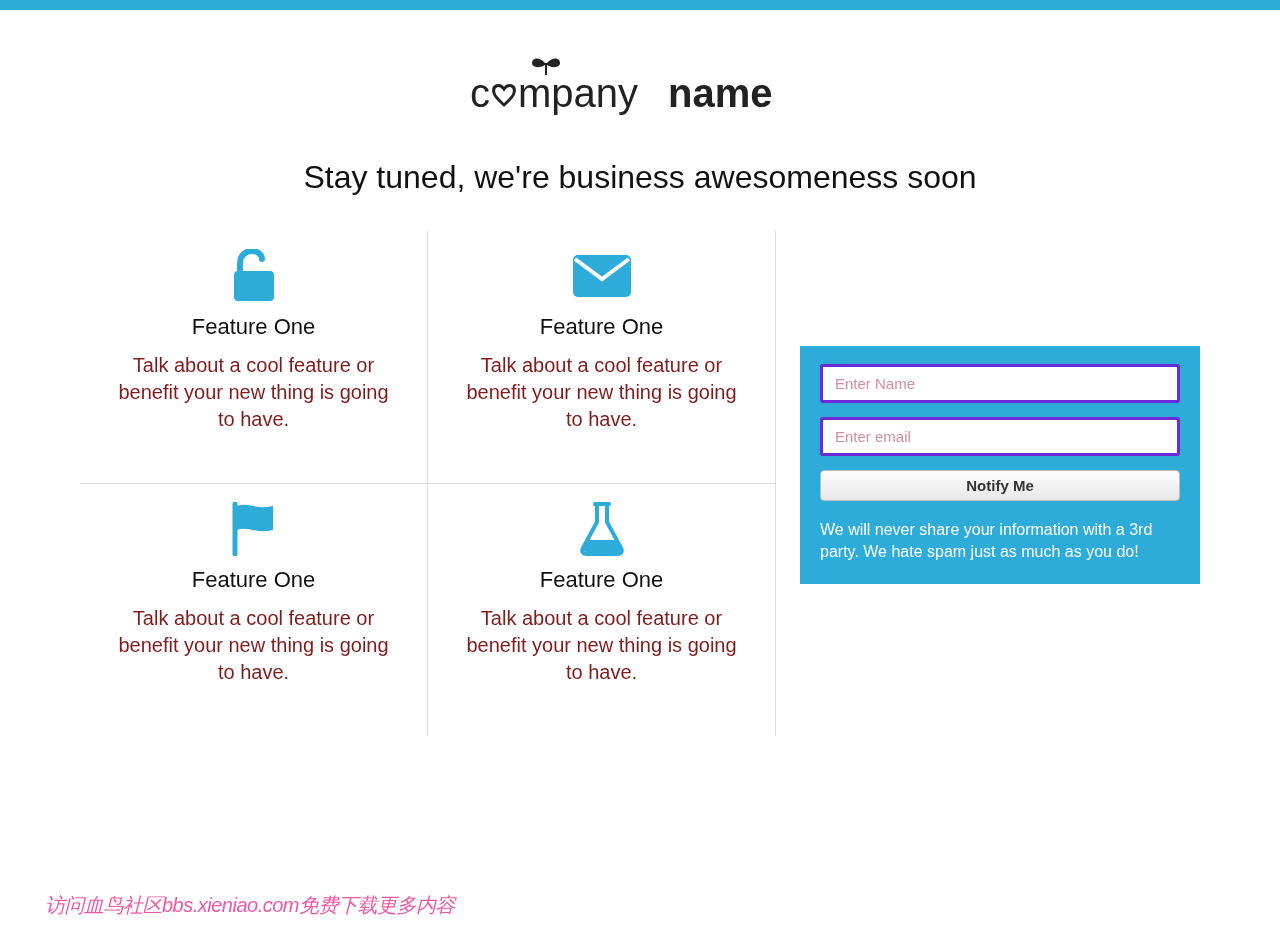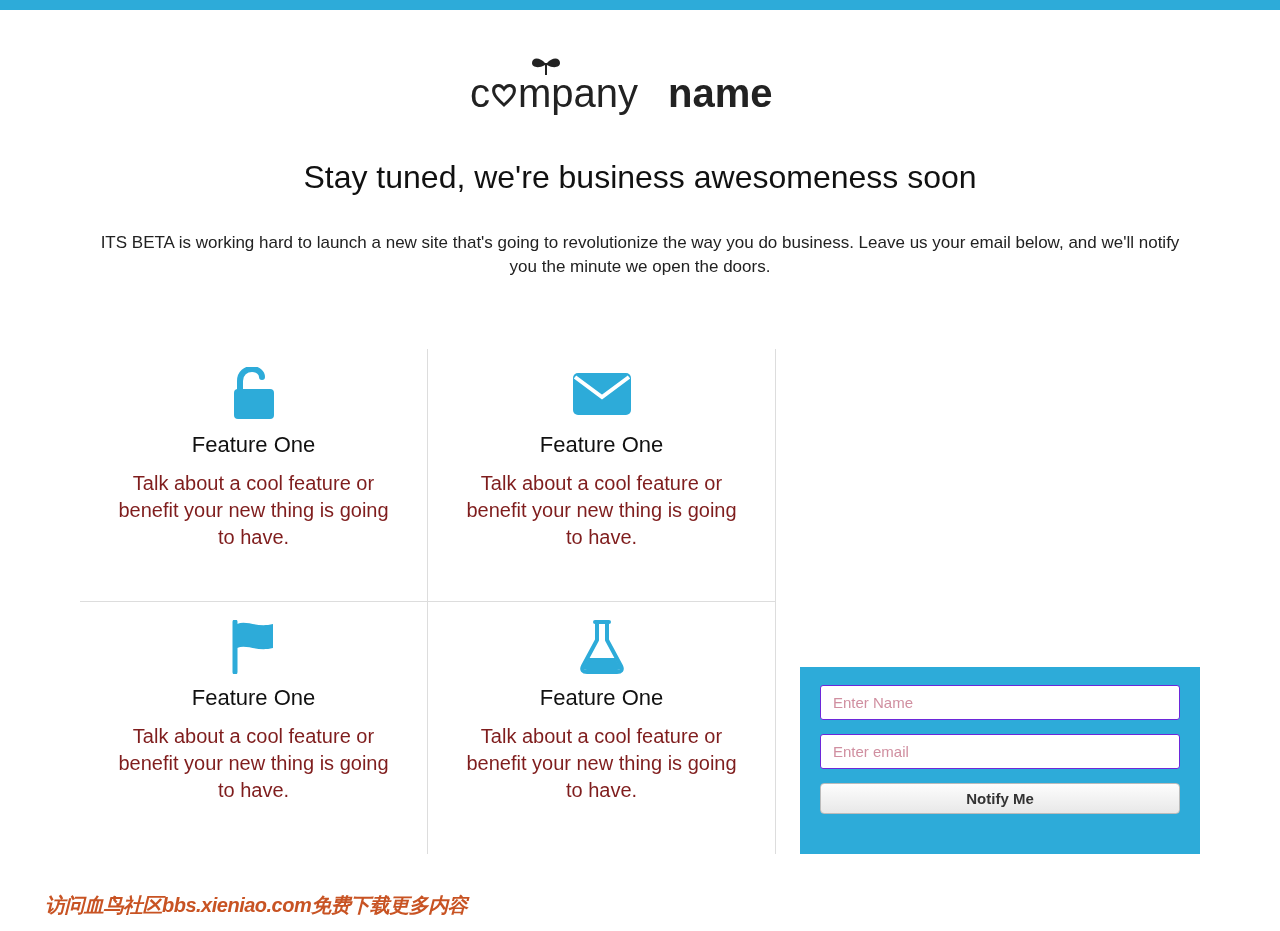--- a/index.html
+++ b/index.html
@@ -40,21 +40,21 @@
       text-align: center;
       font-size: 17px;
       color: #222;
       margin-bottom: 70px;
       line-height: 1.4;
       padding: 0 10px;
     }
     .main-content {
       display: flex;
       gap: 24px;
-      align-items: flex-end;
+      align-items: flex-start;
     }
     .features-grid {
       display: grid;
       grid-template-columns: 1fr 1fr;
       flex: 1;
       position: relative;
     }
     .feature-cell {
       text-align: center;
       padding: 15px 30px 50px;
@@ -95,21 +95,21 @@
     }
     .signup-box {
       width: 400px;
       background: #2dabd9;
       padding: 18px 20px 22px;
       margin-top: 115px;
     }
     .signup-input {
       width: 100%;
       padding: 8px 12px;
-      border: 1px solid #6d28d9;
+      border: 3px solid #6d28d9;
       border-radius: 3px;
       font-size: 15px;
       margin-bottom: 14px;
       color: #333;
       font-family: inherit;
     }
     .signup-input::placeholder {
       color: #d08fa0;
     }
     .notify-btn {
@@ -128,23 +128,23 @@
     .privacy-text {
       color: #fff;
       font-size: 16px;
       line-height: 1.35;
     }
     .watermark {
       position: fixed;
       bottom: 12px;
       left: 45px;
       font-size: 20px;
-      font-weight: 700;
+      font-weight: 400;
       font-style: italic;
-      color: #c2410c;
+      color: #ec4899;
       letter-spacing: -0.5px;
       opacity: 0.9;
     }
   </style>
 </head>
 <body>
 
 <div class="top-bar"></div>
 
 <div class="container">
@@ -158,21 +158,20 @@
 
       <text x="0" y="52" font-family="Arial, sans-serif" font-size="40" font-weight="400" fill="#222">c</text>
 
       <path d="M 34 34 C 30 28 22 30 24 38 C 25 42 34 50 34 50 C 34 50 43 42 44 38 C 46 30 38 28 34 34 Z" fill="none" stroke="#222" stroke-width="3"></path>
       <text x="48" y="52" font-family="Arial, sans-serif" font-size="40" font-weight="400" fill="#222">mpany</text>
       <text x="198" y="52" font-family="Arial, sans-serif" font-size="40" font-weight="700" fill="#222">name</text>
     </svg>
   </div>
 
   <h1 class="headline">Stay tuned, we're business awesomeness soon</h1>
-  <p class="subheadline">ITS BETA is working hard to launch a new site that's going to revolutionize the way you do business. Leave us your email below, and we'll notify you the minute we open the doors.</p>
 
   <div class="main-content">
 
     <div class="features-grid">
 
       <div class="feature-cell top-left">
         <span class="feature-icon">
           <svg width="44" height="54" viewBox="0 0 44 54">
             <path d="M 8 22 L 8 14 C 8 6 14 2 20 2 C 26 2 30 6 30 10" stroke="#2dabd9" stroke-width="6" fill="none" stroke-linecap="round"></path>
             <rect x="2" y="22" width="40" height="30" rx="4" fill="#2dabd9"></rect>
@@ -214,19 +213,20 @@
         <h3 class="feature-title">Feature One</h3>
         <p class="feature-desc">Talk about a cool feature or benefit your new thing is going to have.</p>
       </div>
 
     </div>
 
     <div class="signup-box">
       <input type="text" class="signup-input" placeholder="Enter Name" style="">
       <input type="text" class="signup-input" placeholder="Enter email" style="">
       <button class="notify-btn">Notify Me</button>
+      <p class="privacy-text">We will never share your information with a 3rd party. We hate spam just as much as you do!</p>
     </div>
 
   </div>
 
 </div>
 
 <div class="watermark">访问血鸟社区bbs.xieniao.com免费下载更多内容</div>
 
 </body></html>

